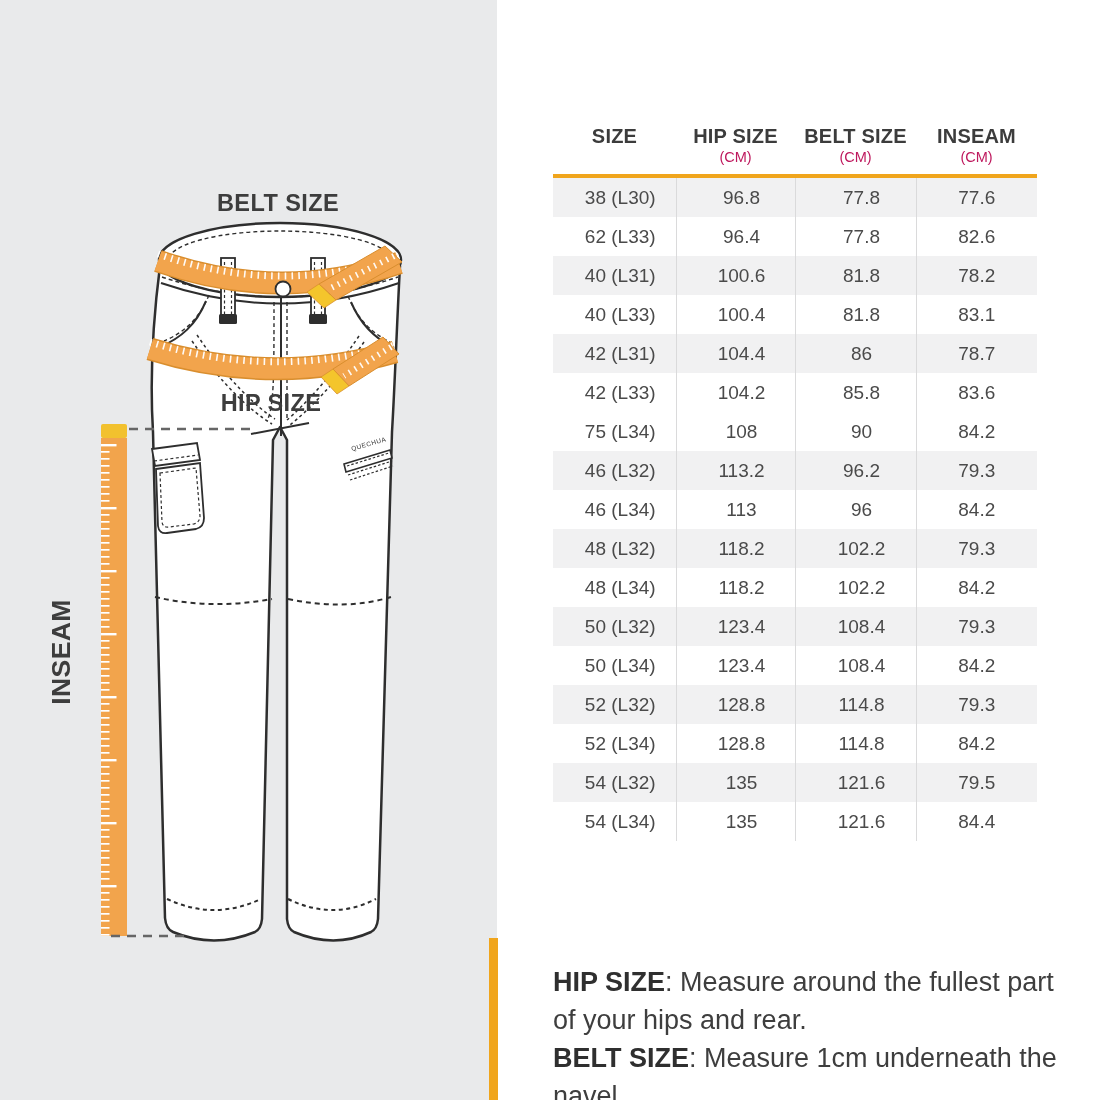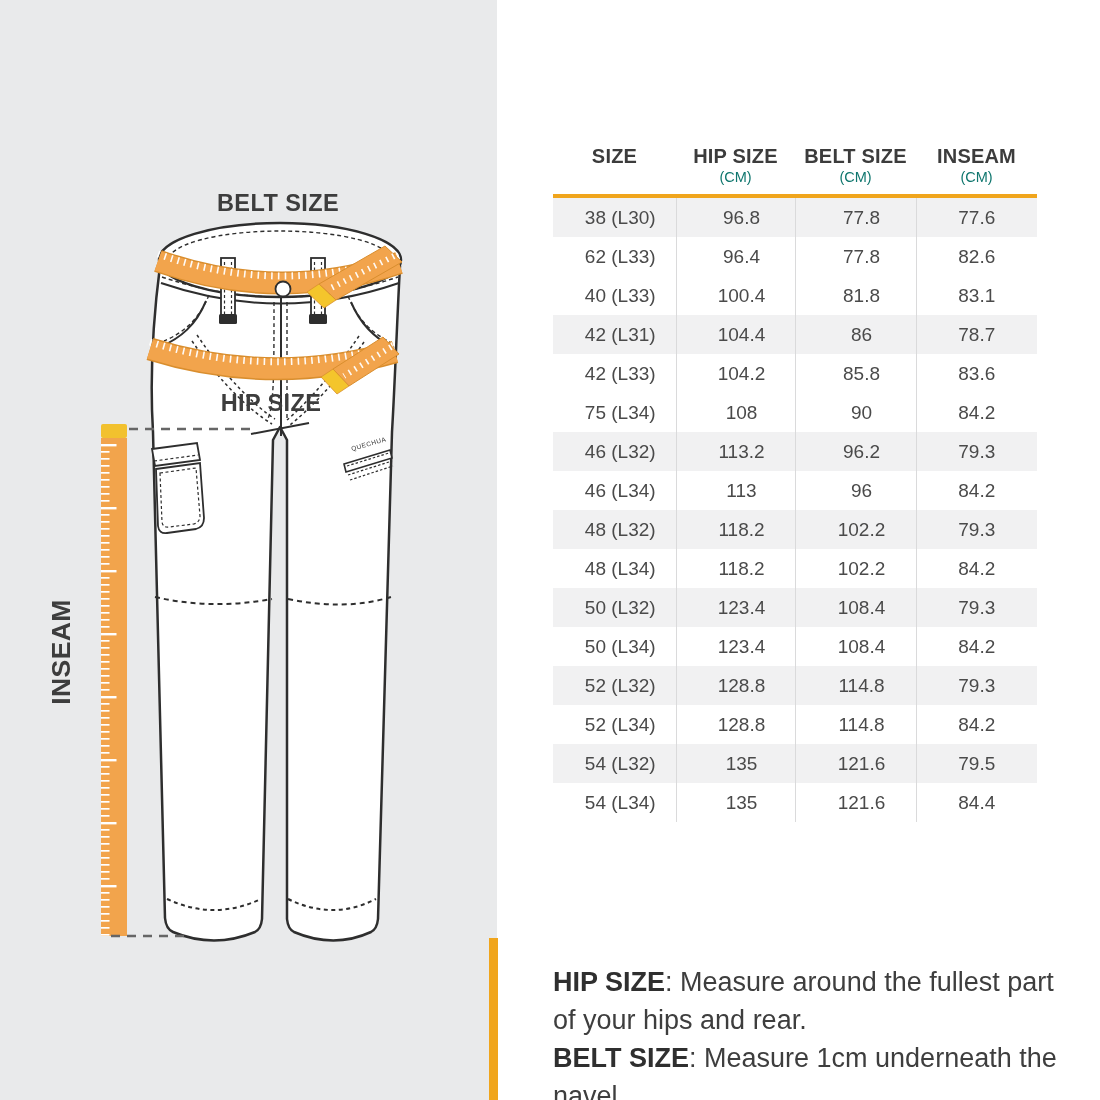--- a/index.html
+++ b/index.html
@@ -4,25 +4,25 @@
 <style>
   html,body { margin:0; padding:0; background:#ffffff; }
   body { width:1100px; height:1100px; font-family:"Liberation Sans", sans-serif; }
   .canvas { position:relative; width:1100px; height:1100px; overflow:hidden; background:#ffffff; }
 
   .left-panel { position:absolute; left:0; top:0; width:497px; height:1100px; background:#e9eaeb; }
   .left-panel svg { position:absolute; left:0; top:0; }
 
   .accent-bar { position:absolute; left:489px; top:938px; width:9px; height:162px; background:#f0a51c; }
 
-  .table-wrap { position:absolute; left:553px; top:140px; width:484px; }
+  .table-wrap { position:absolute; left:553px; top:120px; width:484px; }
   .thead { display:grid; grid-template-columns:123px 119px 121px 121px; padding-top:4px; }
   .th { text-align:center; }
   .th .label { font-size:20px; font-weight:700; color:#3c3c3c; line-height:24px; letter-spacing:0.2px; }
-  .th .unit { font-size:14.5px; color:#0f766e; line-height:19px; }
+  .th .unit { font-size:14.5px; color:#be185d; line-height:19px; }
   .rule { height:4px; background:#f0a51c; margin-top:7px; }
 
   table.size-table { width:484px; border-collapse:collapse; table-layout:fixed; }
   table.size-table td { height:39px; padding:0; text-align:center; vertical-align:middle;
     font-size:19px; color:#4a4a4a; }
   table.size-table td:not(:last-child) { border-right:1px solid #dadadb;padding-left:12px; }
   tr.shaded { background:#f1f1f2; }
 
   .notes { position:absolute; left:553px; top:963px; width:520px; font-size:27px;
     line-height:38px; color:#3e3e3e; }
@@ -184,20 +184,26 @@
             <td>96.8</td>
             <td>77.8</td>
             <td>77.6</td>
           </tr>
           <tr>
             <td>62 (L33)</td>
             <td>96.4</td>
             <td>77.8</td>
             <td>82.6</td>
           </tr>
+          <tr class="shaded">
+            <td>40 (L31)</td>
+            <td>100.6</td>
+            <td>81.8</td>
+            <td>78.2</td>
+          </tr>
           <tr>
             <td>40 (L33)</td>
             <td>100.4</td>
             <td>81.8</td>
             <td>83.1</td>
           </tr>
           <tr class="shaded">
             <td>42 (L31)</td>
             <td>104.4</td>
             <td>86</td>

